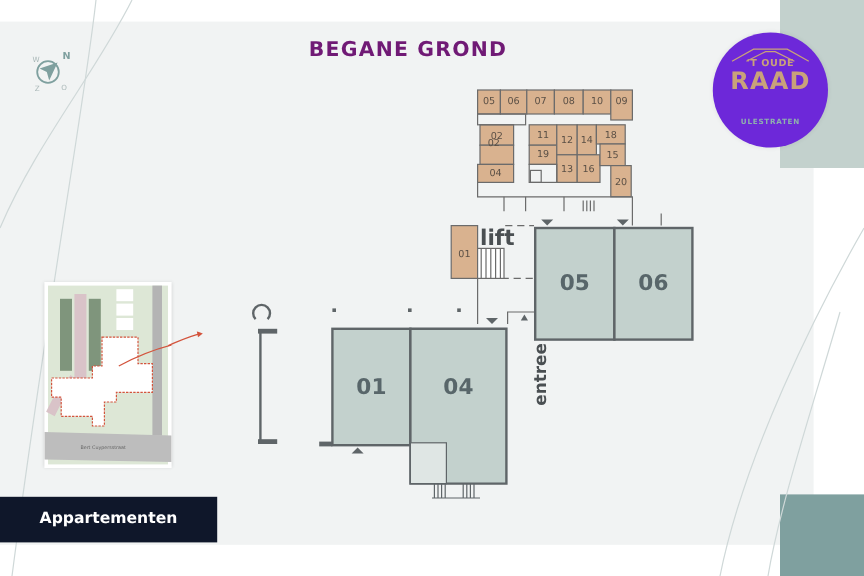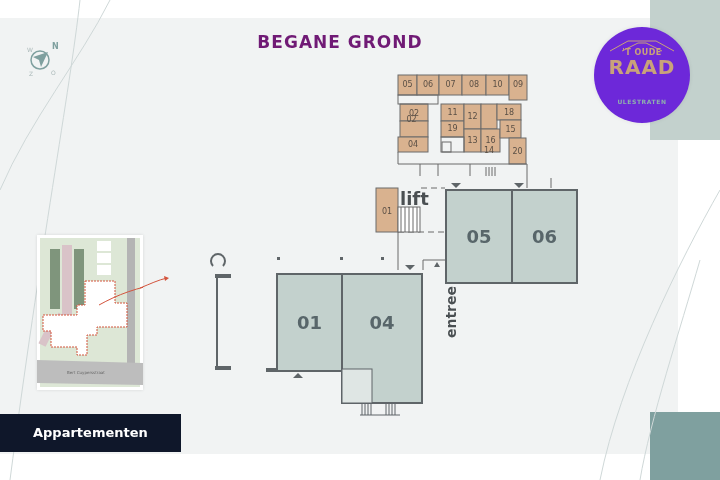--- a/index.html
+++ b/index.html
@@ -179,21 +179,21 @@
 <div class="small" style="left:417px;top:80px;width:22px;">06</div>
 <div class="small" style="left:439px;top:80px;width:23px;">07</div>
 <div class="small" style="left:462px;top:80px;width:24px;">08</div>
 <div class="small" style="left:486px;top:80px;width:23px;">10</div>
 <div class="small" style="left:509px;top:80px;width:18px;">09</div>
 <div class="small" style="left:400px;top:109px;width:28px;">02</div>
 <div class="small" style="left:400px;top:115px;width:23px;">02</div>
 <div class="small" style="left:398px;top:140px;width:30px;">04</div>
 <div class="small" style="left:441px;top:108px;width:23px;">11</div>
 <div class="small" style="left:464px;top:112px;width:17px;">12</div>
-<div class="small" style="left:481px;top:112px;width:16px;margin-top:34px;">14</div>
+<div class="small" style="left:481px;top:112px;width:16px;">14</div>
 <div class="small" style="left:497px;top:108px;width:24px;">18</div>
 <div class="small" style="left:441px;top:124px;width:23px;">19</div>
 <div class="small" style="left:464px;top:136px;width:17px;">13</div>
 <div class="small" style="left:481px;top:136px;width:19px;">16</div>
 <div class="small" style="left:500px;top:125px;width:21px;">15</div>
 <div class="small" style="left:509px;top:147px;width:17px;">20</div>
 <div class="small" style="left:376px;top:207px;width:22px;">01</div>
 
 <div class="lift">lift</div>
 <div class="entree">entree</div>

